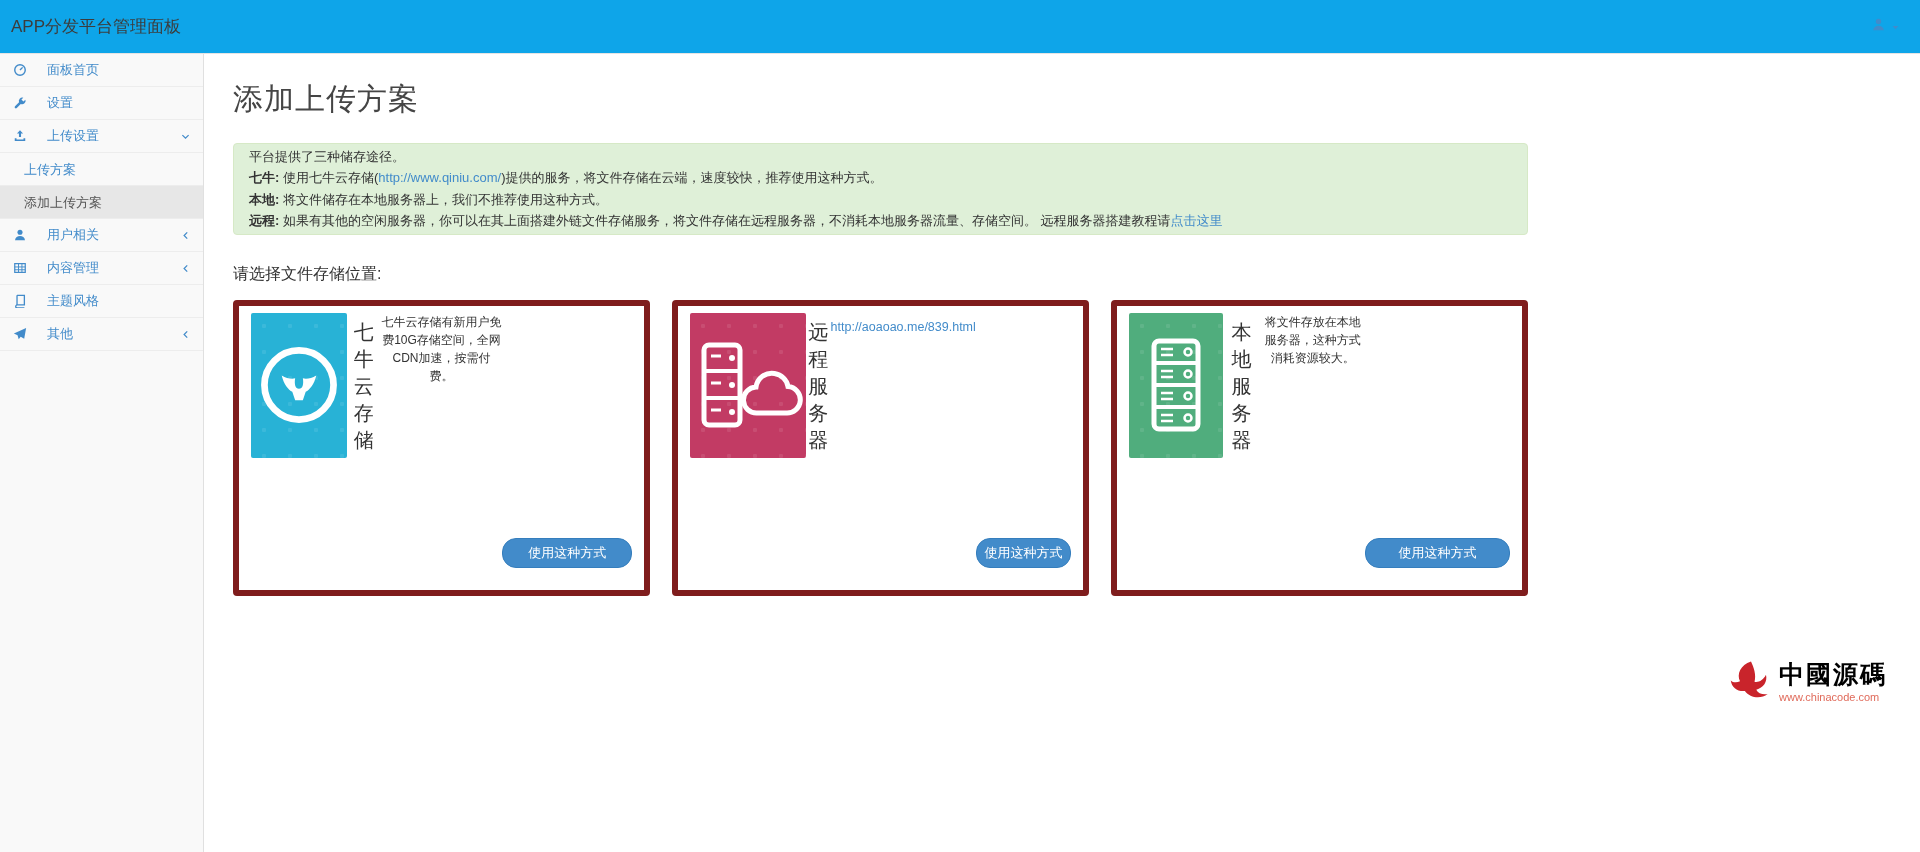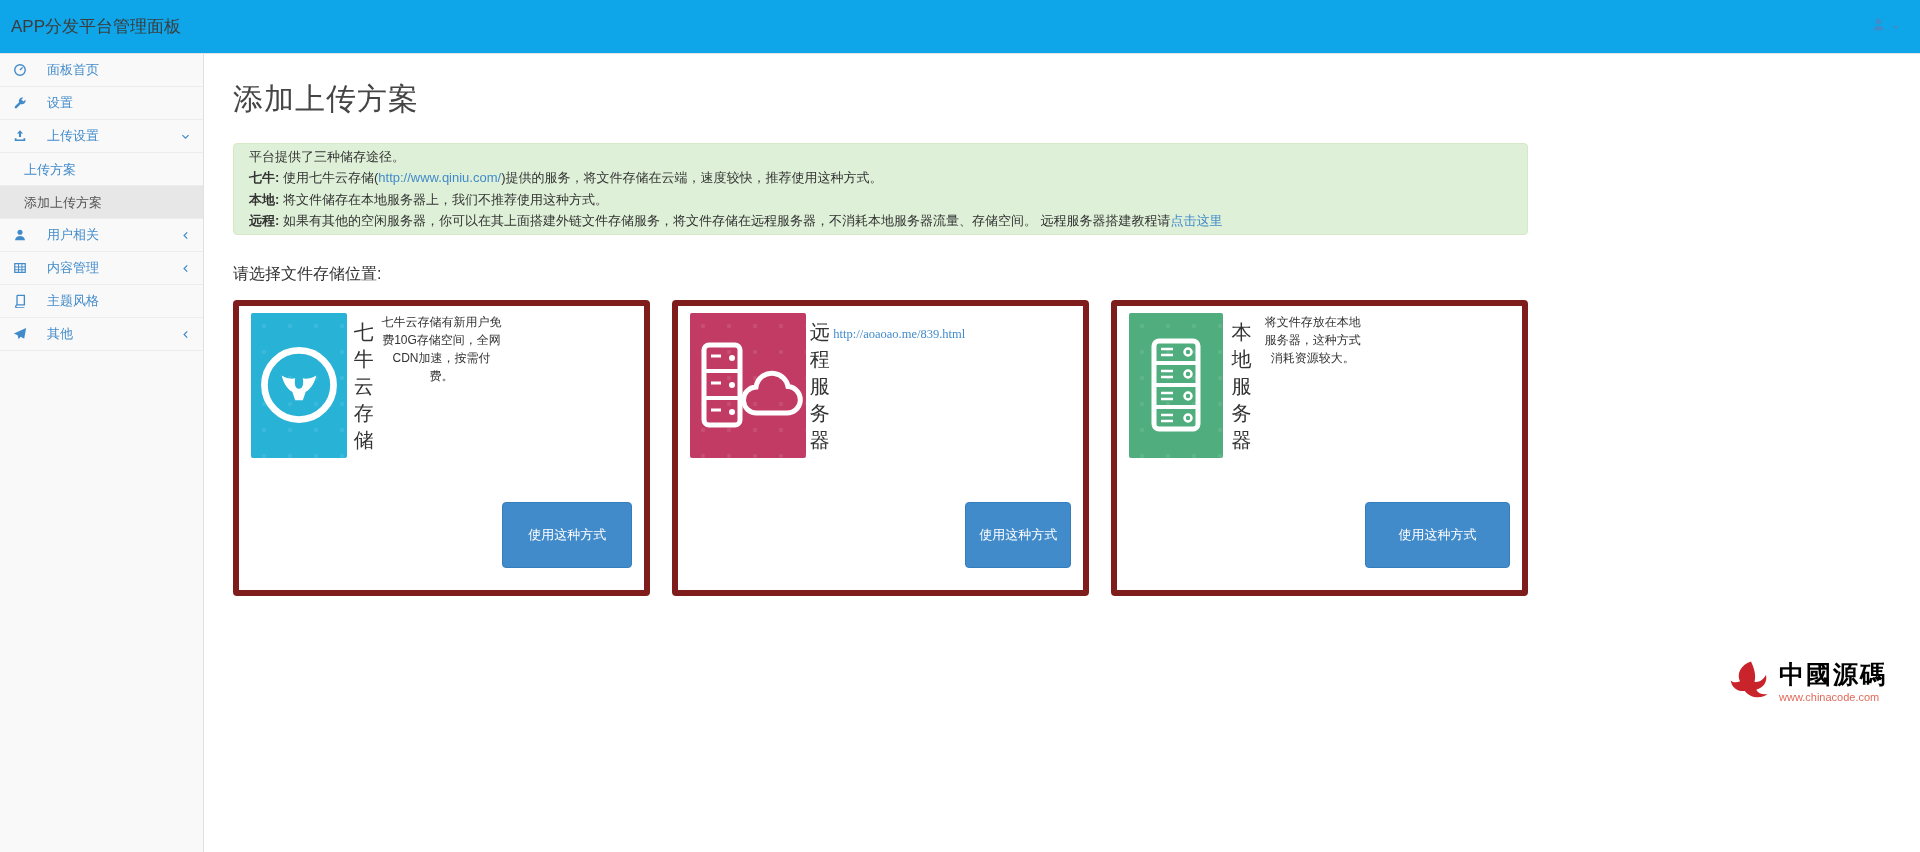--- a/index.html
+++ b/index.html
@@ -94,30 +94,30 @@
   .card-img {
     width: 248px; height: 145px;
     margin: 0 auto 13px;
     display: flex; align-items: center; justify-content: center;
     border-radius: 2px;
     background-image: radial-gradient(rgba(255,255,255,.09) 2px, transparent 2.5px);
     background-size: 26px 26px;
   }
   .card-title { font-size: 20px; font-weight: normal; text-align: center; color: #333; margin: 6px 0 9px; }
   .card-desc { font-size: 12px; text-align: center; color: #333; line-height: 1.5; }
-  .card-link { display: block; font-size: 12.5px; color: #428bca; margin-top: 14px; font-family: Liberation Serif, serif; }
+  .card-link { display: block; font-size: 12.5px; color: #428bca; margin-top: 7px; }
   .use-btn {
     margin-top: auto;
     width: 100%;
     background: #428bca;
     border: 1px solid #357ebd;
-    border-radius: 4px;
+    border-radius: 14px;
     color: #fff;
     font-size: 13px;
-    padding: 23px 0;
+    padding: 5px 0;
     cursor: pointer;
     font-family: inherit;
   }
 
   
   .watermark {
     position: absolute;
     right: 33px; top: 606px;
     display: flex; align-items: center; gap: 6px;
   }

